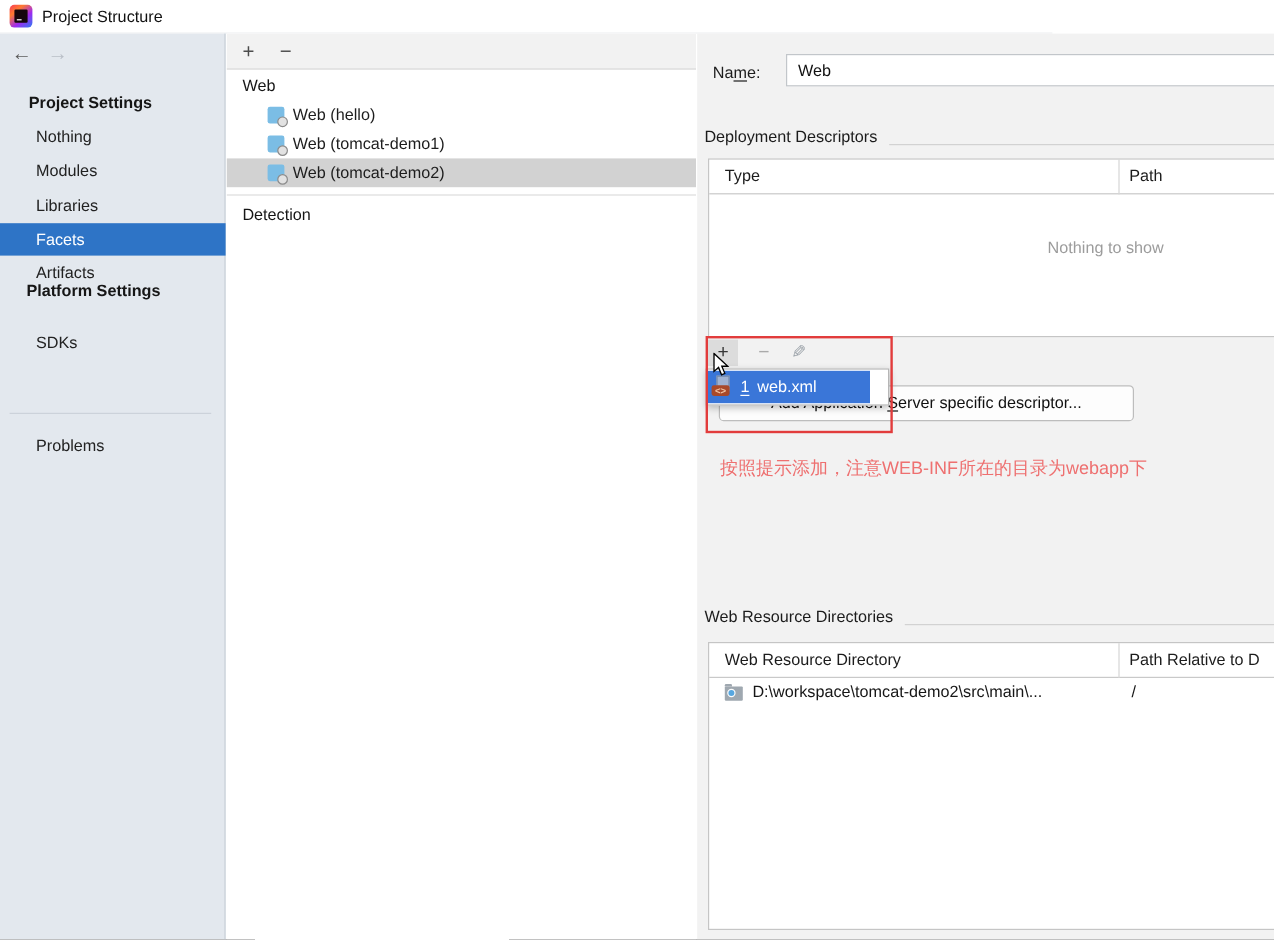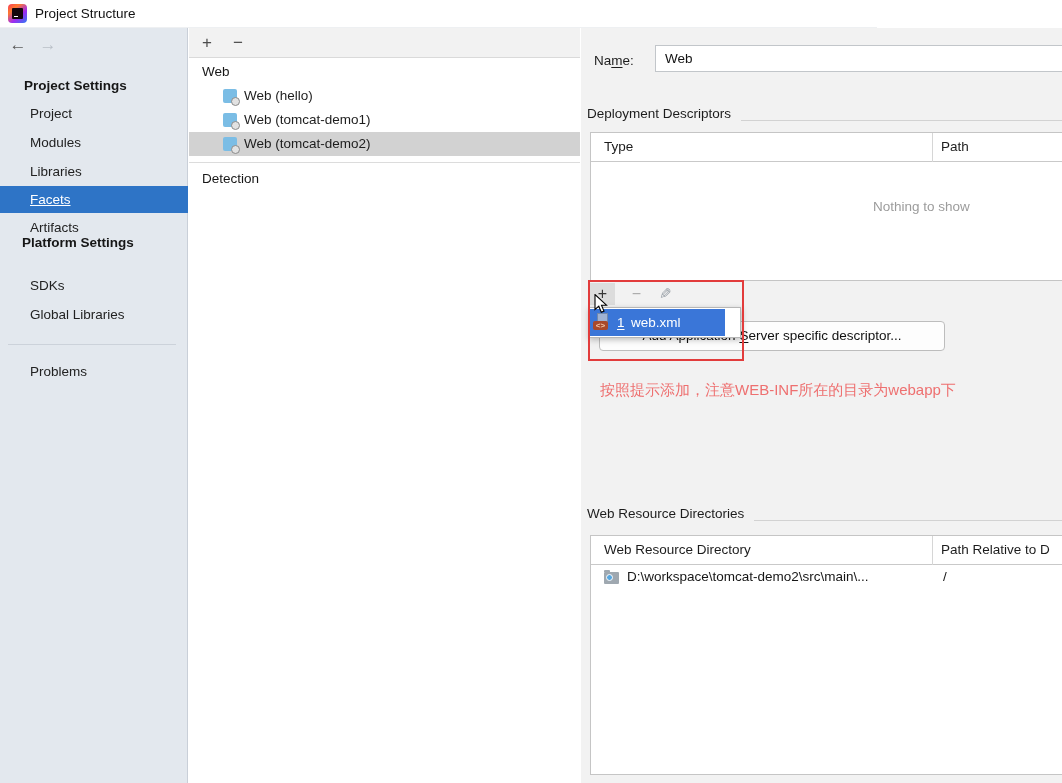--- a/index.html
+++ b/index.html
@@ -96,29 +96,28 @@
       <div class="bar"></div>
     </div>
     <span class="win-title">Project Structure</span>
   </div>
 
   <div class="sidebar">
     <div class="nav-arrow" style="left:8px;color:#5c5c5c;">←</div>
     <div class="nav-arrow" style="left:38px;color:#b9bfc7;">→</div>
 
     <div class="side-head" style="top:49px;">Project Settings</div>
-    <div class="side-item" style="top:76px;">Project</div>
+    <div class="side-item" style="top:76px;">Nothing</div>
     <div class="side-item" style="top:105px;">Modules</div>
     <div class="side-item" style="top:134px;">Libraries</div>
-    <div class="side-item sel" style="top:158px;text-decoration:underline;">Facets</div>
+    <div class="side-item sel" style="top:158px;">Facets</div>
     <div class="side-item" style="top:190px;">Artifacts</div>
 
     <div class="side-head" style="top:206px;left:8px;">Platform Settings</div>
     <div class="side-item" style="top:248px;padding-left:30px;">SDKs</div>
-    <div class="side-item" style="top:277px;">Global Libraries</div>
 
     <div class="side-divider" style="top:316px;"></div>
     <div class="side-item" style="top:334px;">Problems</div>
   </div>
 
   <div class="treepanel">
     <div class="tree-toolbar">
       <div class="tbtn" style="left:8px;">+</div>
       <div class="tbtn" style="left:39px;">−</div>
     </div>

